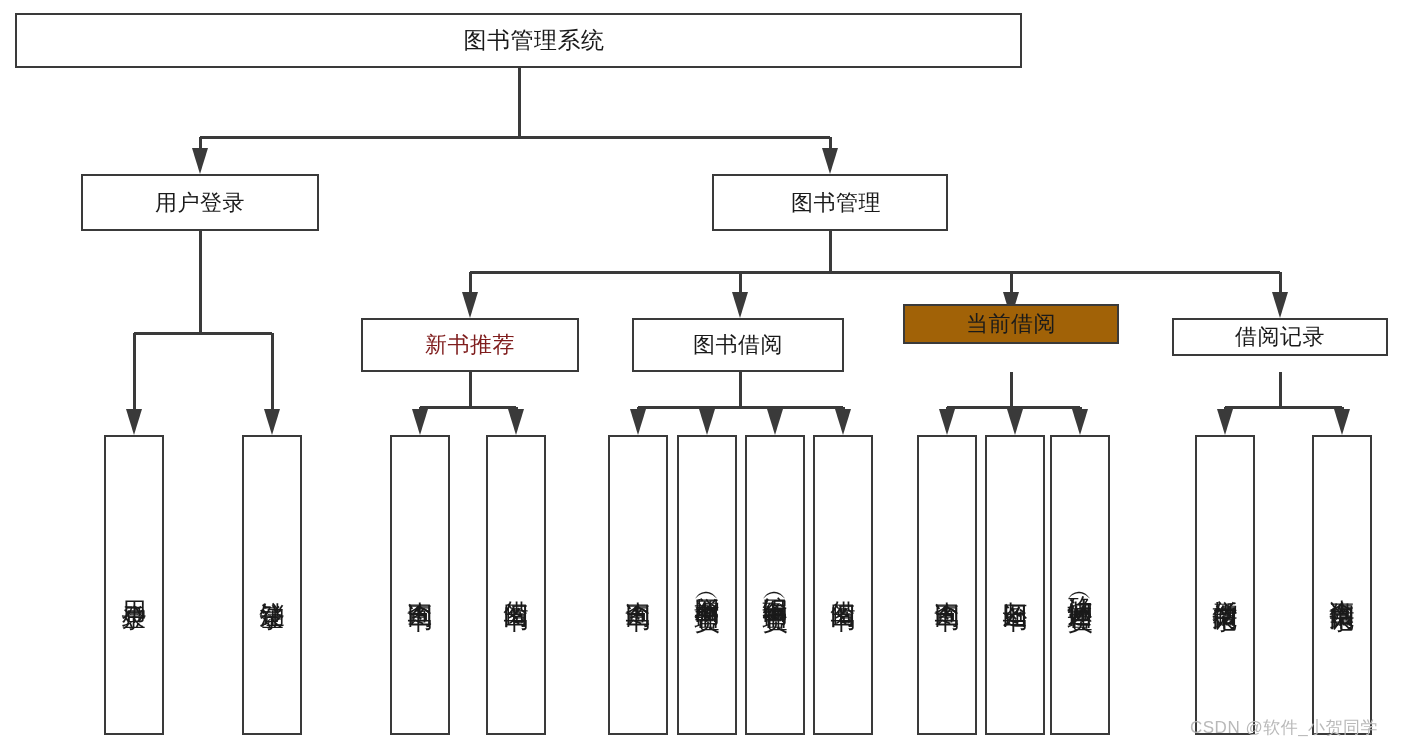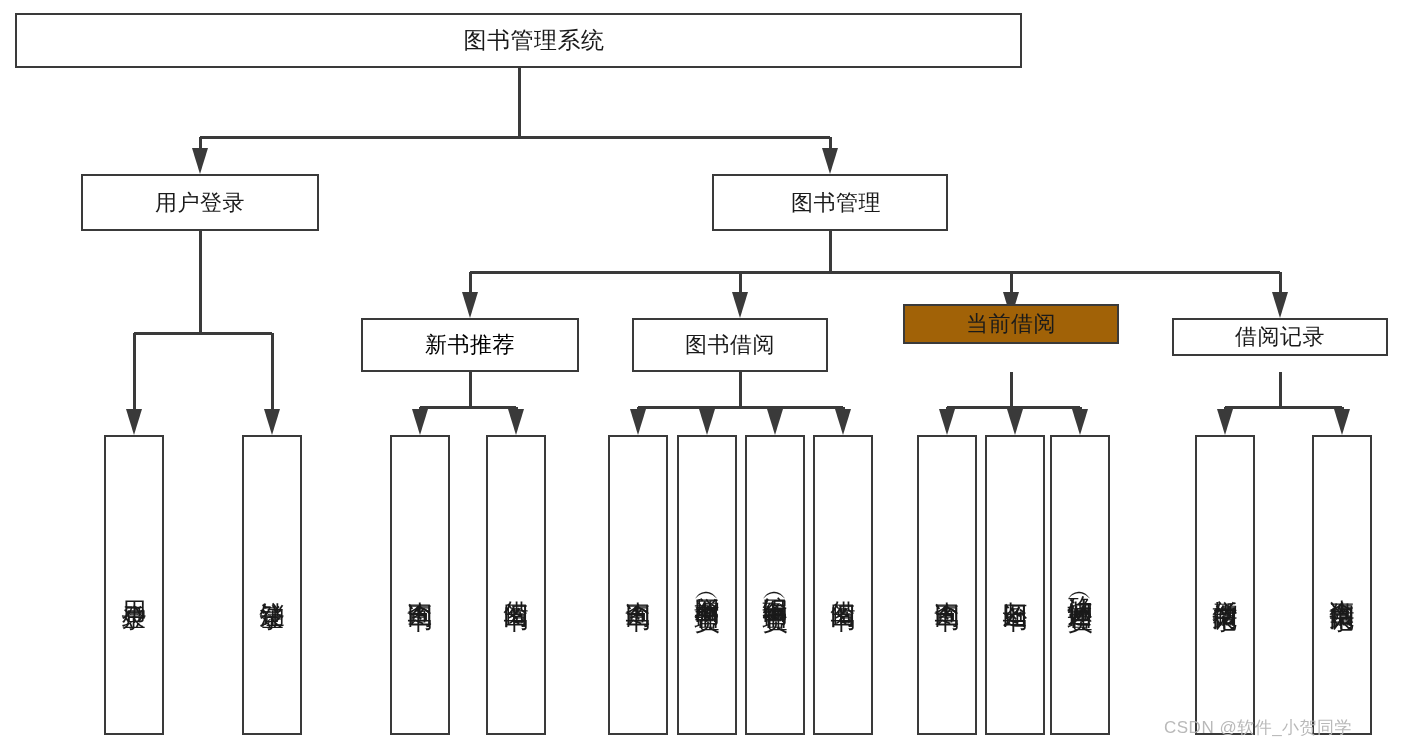--- a/index.html
+++ b/index.html
@@ -131,23 +131,23 @@
       <div class="node horizontal root" style="left: 15px; top: 13px; width: 1007px; height: 55px; border-color: rgb(58, 58, 58); background: rgb(255, 255, 255); padding-left: 31px;">
         <span class="node-label" style="color: rgb(26, 26, 26);">图书管理系统</span>
       </div>
       <div class="node horizontal" style="left: 81px; top: 174px; width: 238px; height: 57px; border-color: rgb(58, 58, 58); background: rgb(255, 255, 255);">
         <span class="node-label" style="color: rgb(26, 26, 26);">用户登录</span>
       </div>
       <div class="node horizontal" style="left: 712px; top: 174px; width: 236px; height: 57px; border-color: rgb(58, 58, 58); background: rgb(255, 255, 255); padding-left: 12px;">
         <span class="node-label" style="color: rgb(26, 26, 26);">图书管理</span>
       </div>
       <div class="node horizontal" style="left: 361px; top: 318px; width: 218px; height: 54px; border-color: rgb(58, 58, 58); background: rgb(255, 255, 255);">
-        <span class="node-label" style="color: #000000;">新书推荐</span>
+        <span class="node-label" style="color: #7f1d1d;">新书推荐</span>
       </div>
-      <div class="node horizontal" style="left: 632px; top: 318px; width: 196px; height: 54px; border-color: rgb(58, 58, 58); background: rgb(255, 255, 255);">
+      <div class="node horizontal" style="left: 632px; top: 318px; width: 212px; height: 54px; border-color: rgb(58, 58, 58); background: rgb(255, 255, 255);">
         <span class="node-label" style="color: rgb(26, 26, 26);">图书借阅</span>
       </div>
       <div class="node horizontal" style="left: 903px; top: 304px; width: 216px; height: 40px; border-color: rgb(58, 58, 58); background: #a16207;">
         <span class="node-label" style="color: rgb(26, 26, 26);">当前借阅</span>
       </div>
       <div class="node horizontal" style="left: 1172px; top: 318px; width: 216px; height: 38px; border-color: rgb(58, 58, 58); background: rgb(255, 255, 255);">
         <span class="node-label" style="color: rgb(26, 26, 26);">借阅记录</span>
       </div>
       <div class="node vertical" style="left: 104px; top: 435px; width: 60px; height: 300px; border-color: rgb(58, 58, 58); background: rgb(255, 255, 255);">
         <span class="node-label" style="color: rgb(26, 26, 26);">用户登录</span>
@@ -182,14 +182,14 @@
       <div class="node vertical" style="left: 1050px; top: 435px; width: 60px; height: 300px; border-color: rgb(58, 58, 58); background: rgb(255, 255, 255);">
         <span class="node-label" style="color: rgb(26, 26, 26);">确认归还（管理员）</span>
       </div>
       <div class="node vertical" style="left: 1195px; top: 435px; width: 60px; height: 300px; border-color: rgb(58, 58, 58); background: rgb(255, 255, 255);">
         <span class="node-label" style="color: rgb(26, 26, 26);">新增借阅记录</span>
       </div>
       <div class="node vertical" style="left: 1312px; top: 435px; width: 60px; height: 300px; border-color: rgb(58, 58, 58); background: rgb(255, 255, 255);">
         <span class="node-label" style="color: rgb(26, 26, 26);">查询借阅记录</span>
       </div>
     </div>
-  <div class="watermark" style="left: 1164px; top: 716px; color: rgb(185, 185, 185);">CSDN @软件_小贺同学</div>
+  <div class="watermark" style="left: 1190px; top: 716px; color: rgb(185, 185, 185);">CSDN @软件_小贺同学</div>
 </div>
 
 </body></html>

